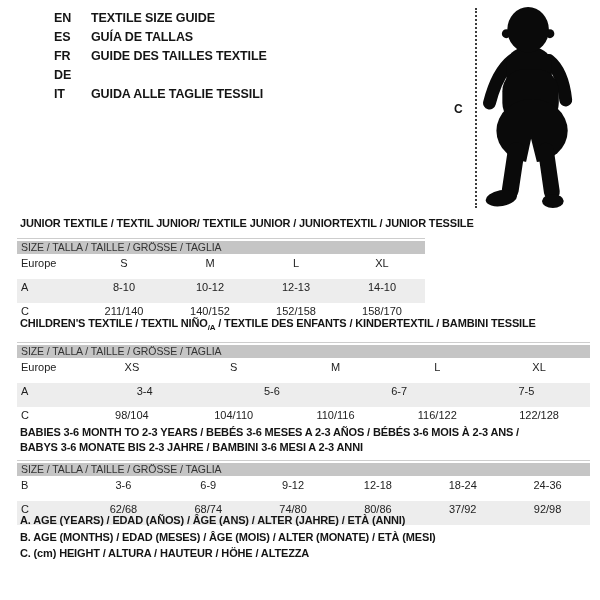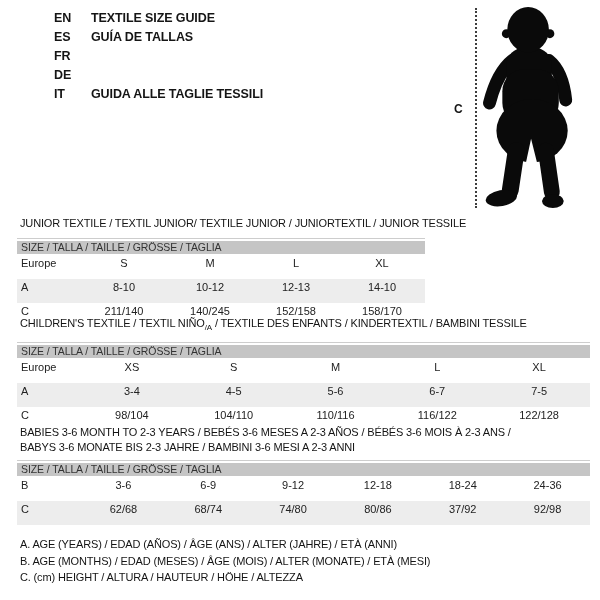--- a/index.html
+++ b/index.html
@@ -10,54 +10,55 @@
   
   .langs{position:absolute;top:9px;left:22px;}
   .lang-row{display:flex;font-weight:bold;font-size:12.5px;line-height:19px;letter-spacing:-0.1px;color:#151515;}
   .lang-row .code{width:37px;padding-left:32px;}
   
   .figure{position:absolute;left:446px;top:2px;width:152px;height:212px;}
   .c-label{position:absolute;left:8px;top:100px;font-weight:bold;font-size:12px;color:#151515;}
   .dotline{position:absolute;left:29px;top:6px;height:200px;width:0;border-left:2px dotted #3d3d3d;}
   .baby{position:absolute;left:36px;top:2px;}
   
-  .sec-title{position:absolute;left:20px;font-weight:normal;font-size:11px;letter-spacing:-0.15px;white-space:nowrap;color:#141414;}
+  .sec-title{position:absolute;left:20px;font-weight:bold;font-size:11px;letter-spacing:-0.15px;white-space:nowrap;color:#141414;}
   #junior-title{top:217px;}
   #children-title{top:317px;}
   #babies-title{top:425px;line-height:15px;}
   .sec-title sub{font-size:8px;}
   
   .table{position:absolute;left:17px;border-top:1px solid #cdcdcd;padding-top:2px;font-size:11px;color:#222;}
   #junior-table{top:238px;width:408px;}
   #children-table{top:342px;width:573px;}
   #babies-table{top:460px;width:573px;}
   .band{height:13px;line-height:13px;background:#c5c5c5;color:#333333;padding-left:4px;margin-bottom:1px;font-size:10.5px;letter-spacing:-0.1px;}
   .trow{display:flex;height:24px;line-height:16px;}
   .trow.alt{background:#ededed;}
   .lab{width:60px;padding-left:4px;}
   .val{flex:1;text-align:center;}
   
-  .notes{position:absolute;left:20px;top:536px;font-weight:normal;font-size:11px;line-height:16.5px;letter-spacing:-0.15px;white-space:nowrap;color:#141414;}
+  .notes{position:absolute;left:20px;top:512px;font-weight:bold;font-size:11px;line-height:16.5px;letter-spacing:-0.15px;white-space:nowrap;color:#141414;}
 </style>
 </head>
 <body>
 
 <div class="page">
 
   <div class="langs">
     <div class="lang-row">
       <span class="code">EN</span>
       <span class="ltext">TEXTILE SIZE GUIDE</span>
     </div>
     <div class="lang-row">
       <span class="code">ES</span>
       <span class="ltext">GUÍA DE TALLAS</span>
     </div>
     <div class="lang-row">
       <span class="code">FR</span>
+      <span class="ltext">GUIDE DES TAILLES TEXTILE</span>
     </div>
     <div class="lang-row">
       <span class="code">DE</span>
     </div>
     <div class="lang-row">
       <span class="code">IT</span>
       <span class="ltext">GUIDA ALLE TAGLIE TESSILI</span>
     </div>
   </div>
 
@@ -96,41 +97,40 @@
     <div class="trow alt">
       <span class="lab">A</span>
       <span class="val">8-10</span>
       <span class="val">10-12</span>
       <span class="val">12-13</span>
       <span class="val">14-10</span>
     </div>
     <div class="trow">
       <span class="lab">C</span>
       <span class="val">211/140</span>
-      <span class="val">140/245</span>
+      <span class="val">140/152</span>
       <span class="val">152/158</span>
       <span class="val">158/170</span>
     </div>
   </div>
 
   <div class="sec-title" id="children-title"><span>CHILDREN'S TEXTILE / TEXTIL NIÑO</span><sub>/A</sub><span> / TEXTILE DES ENFANTS / KINDERTEXTIL / BAMBINI TESSILE</span></div>
   <div class="table" id="children-table">
     <div class="band">SIZE / TALLA / TAILLE / GRÖSSE / TAGLIA</div>
     <div class="trow">
       <span class="lab">Europe</span>
       <span class="val">XS</span>
       <span class="val">S</span>
       <span class="val">M</span>
       <span class="val">L</span>
       <span class="val">XL</span>
     </div>
     <div class="trow alt">
       <span class="lab">A</span>
       <span class="val">3-4</span>
-      <span class="val">4-5</span>
       <span class="val">5-6</span>
       <span class="val">6-7</span>
       <span class="val">7-5</span>
     </div>
     <div class="trow">
       <span class="lab">C</span>
       <span class="val">98/104</span>
       <span class="val">104/110</span>
       <span class="val">110/116</span>
       <span class="val">116/122</span>

